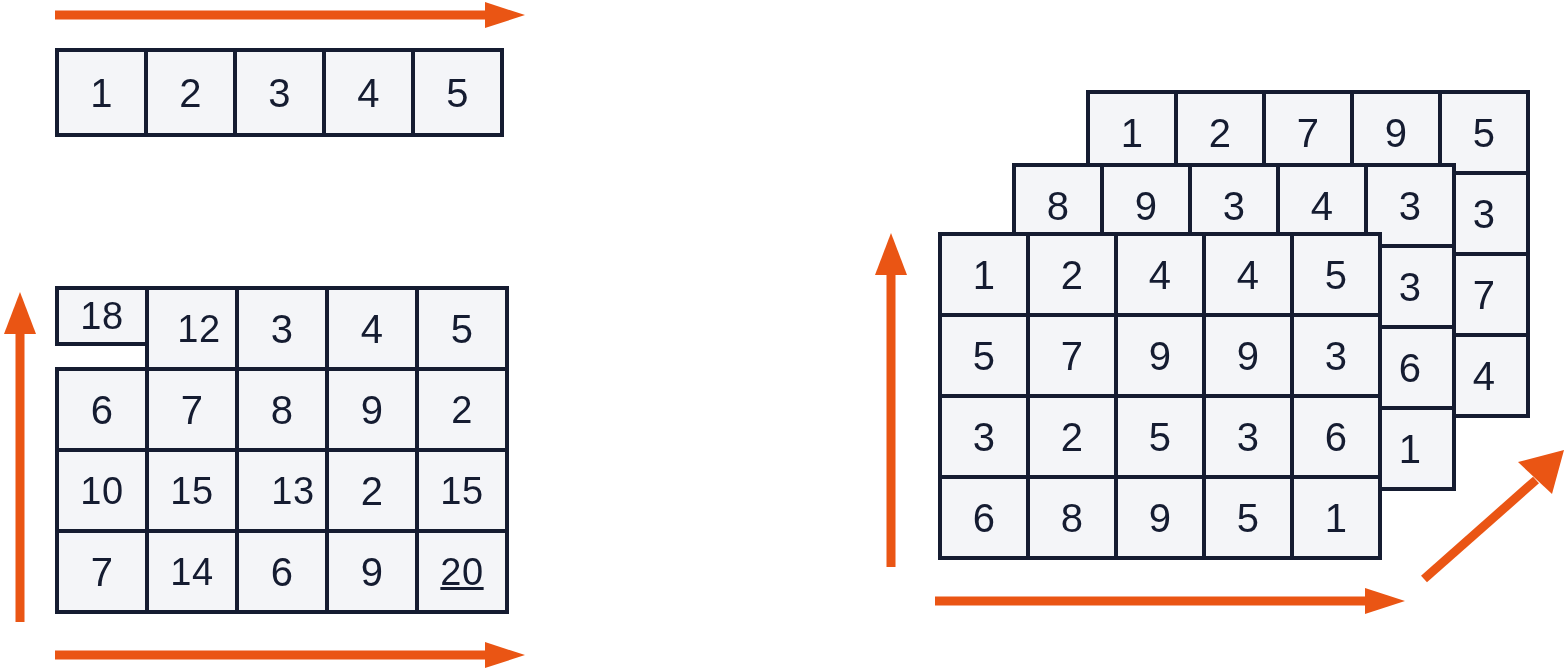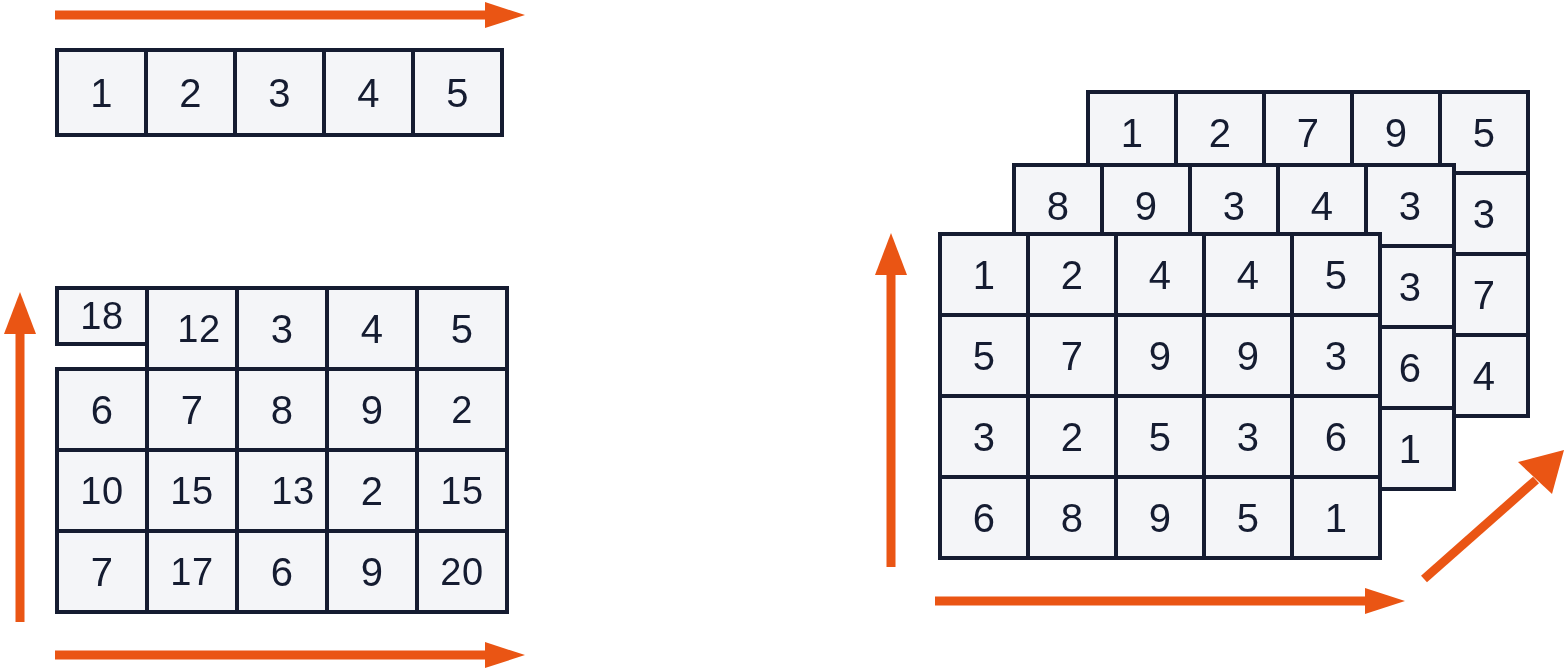--- a/index.html
+++ b/index.html
@@ -101,24 +101,24 @@
       <div class="cell" style="left: 90px; top: 81px; width: 94px; height: 85px;">7</div>
       <div class="cell" style="left: 180px; top: 81px; width: 94px; height: 85px;">8</div>
       <div class="cell" style="left: 270px; top: 81px; width: 94px; height: 85px;">9</div>
       <div class="cell sm" style="left: 360px; top: 81px; width: 94px; height: 85px;">2</div>
       <div class="cell sm" style="left: 0px; top: 162px; width: 94px; height: 85px;">10</div>
       <div class="cell sm" style="left: 90px; top: 162px; width: 94px; height: 85px;">15</div>
       <div class="cell sm" style="left: 180px; top: 162px; width: 116px; height: 85px;">13</div>
       <div class="cell" style="left: 270px; top: 162px; width: 94px; height: 85px;">2</div>
       <div class="cell sm" style="left: 360px; top: 162px; width: 94px; height: 85px;">15</div>
       <div class="cell" style="left: 0px; top: 243px; width: 94px; height: 85px;">7</div>
-      <div class="cell sm" style="left: 90px; top: 243px; width: 94px; height: 85px;">17</div>
+      <div class="cell sm" style="left: 90px; top: 243px; width: 94px; height: 85px;">14</div>
       <div class="cell" style="left: 180px; top: 243px; width: 94px; height: 85px;">6</div>
       <div class="cell" style="left: 270px; top: 243px; width: 94px; height: 85px;">9</div>
-      <div class="cell sm" style="left: 360px; top: 243px; width: 94px; height: 85px;">20</div>
+      <div class="cell sm" style="left: 360px; top: 243px; width: 94px; height: 85px; text-decoration: underline;">20</div>
     </div>
 
   <div class="arrow" style="left:875px;top:233px;">
     <svg width="32" height="334" viewBox="0 0 32 334">
       <line x1="16" y1="334" x2="16" y2="38" stroke="#ea5514" stroke-width="9"></line>
       <polygon points="0,42 16,0 32,42" fill="#ea5514"></polygon>
     </svg>
   </div>
 
   <div class="arrow" style="left:935px;top:588px;">

